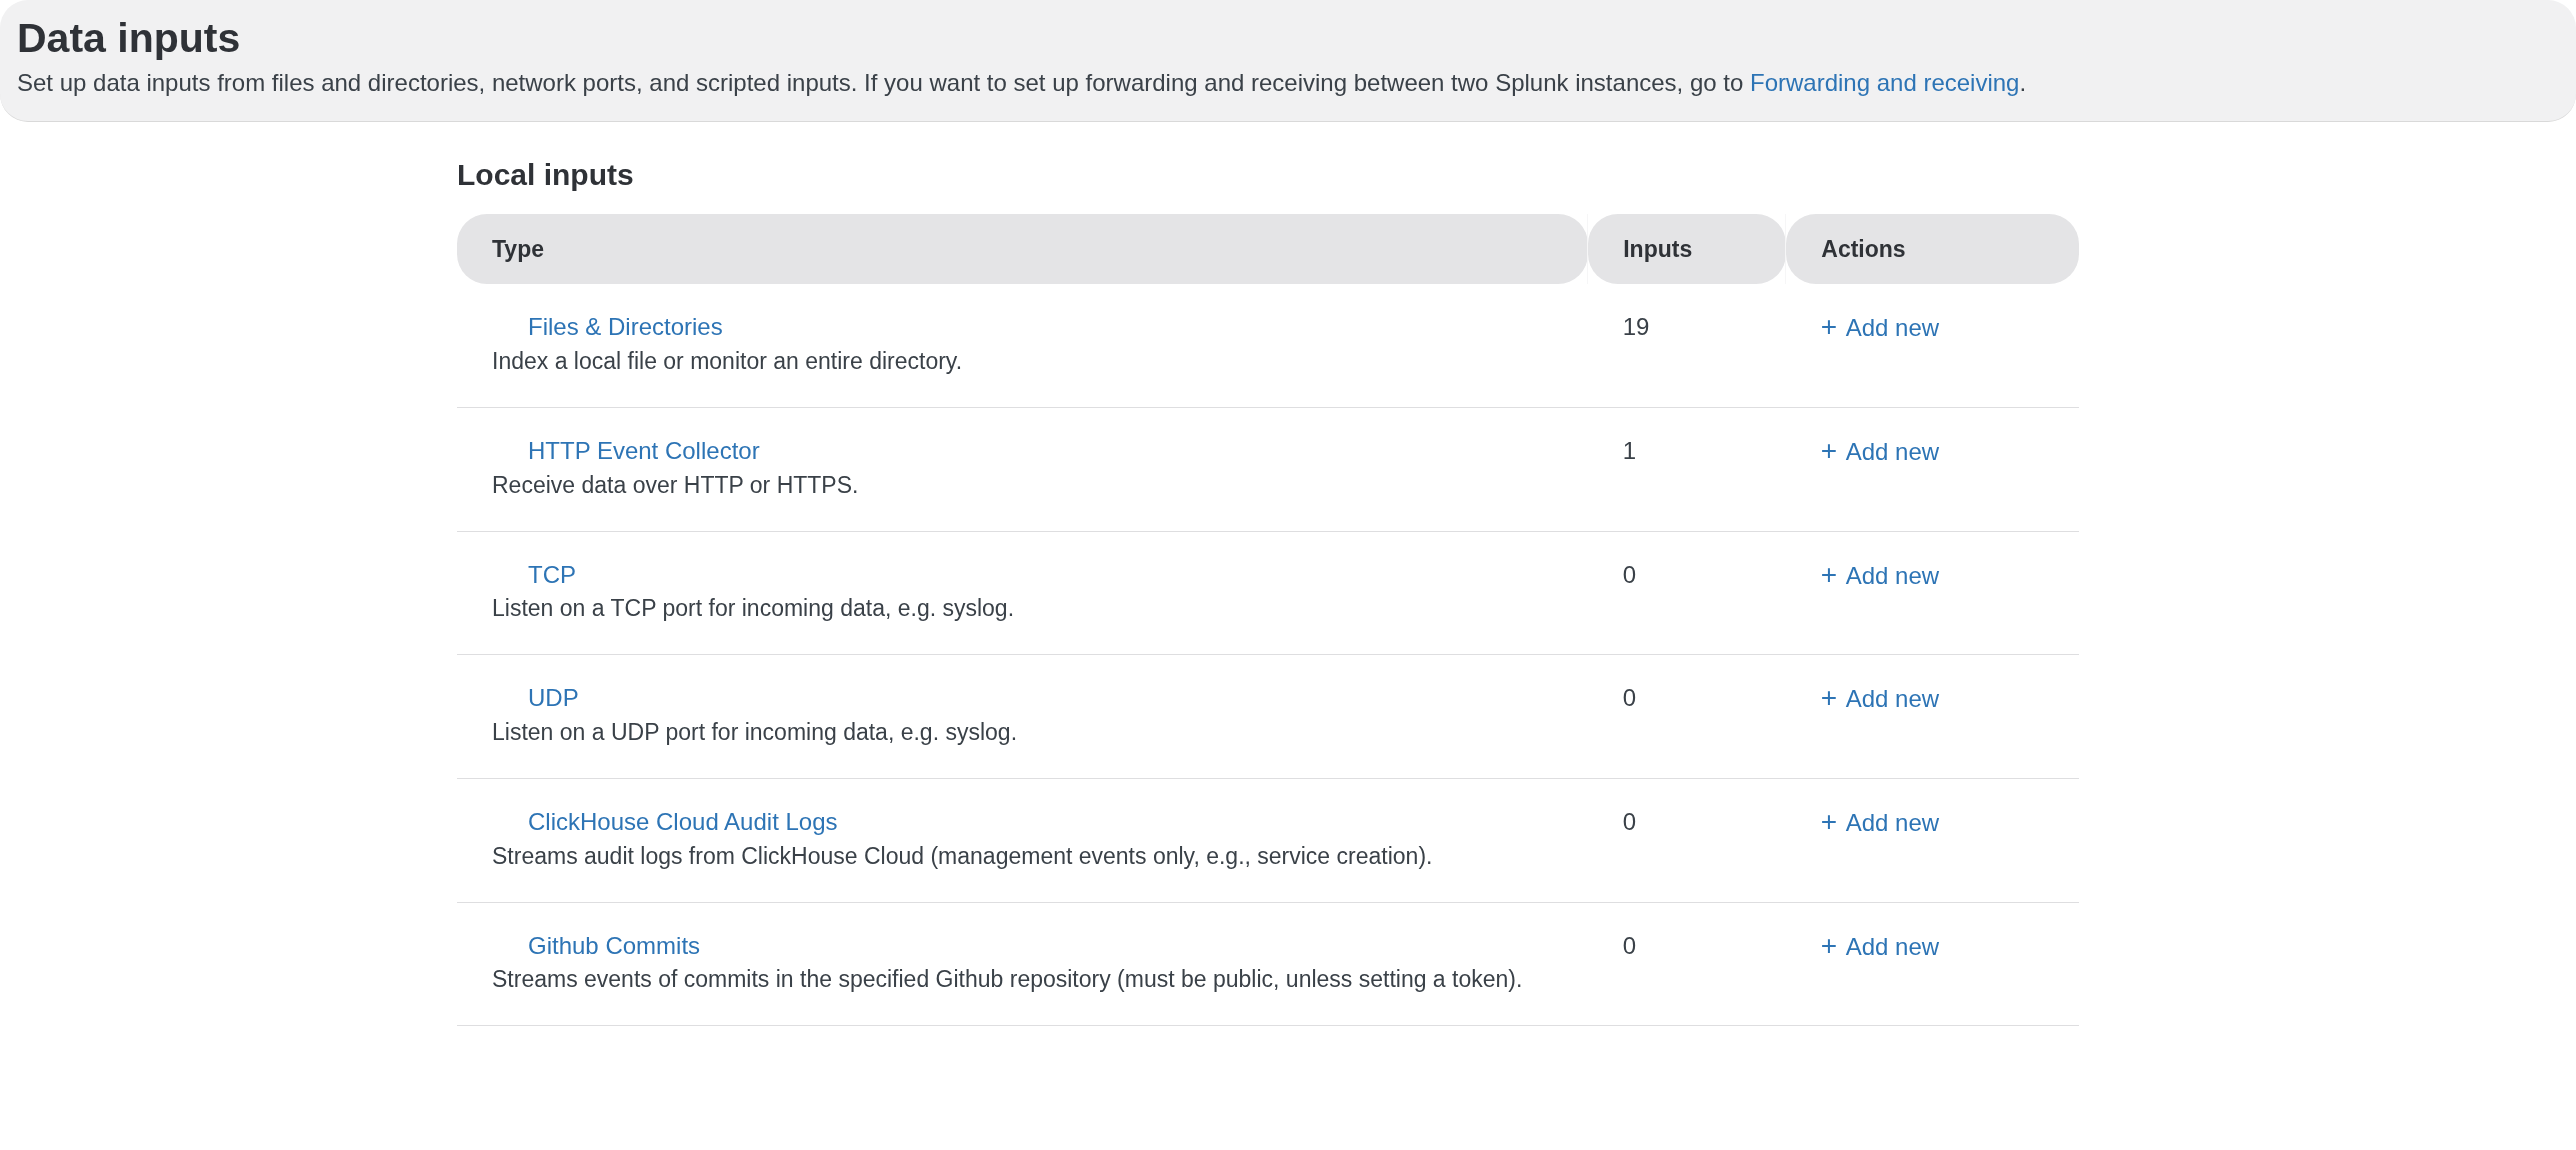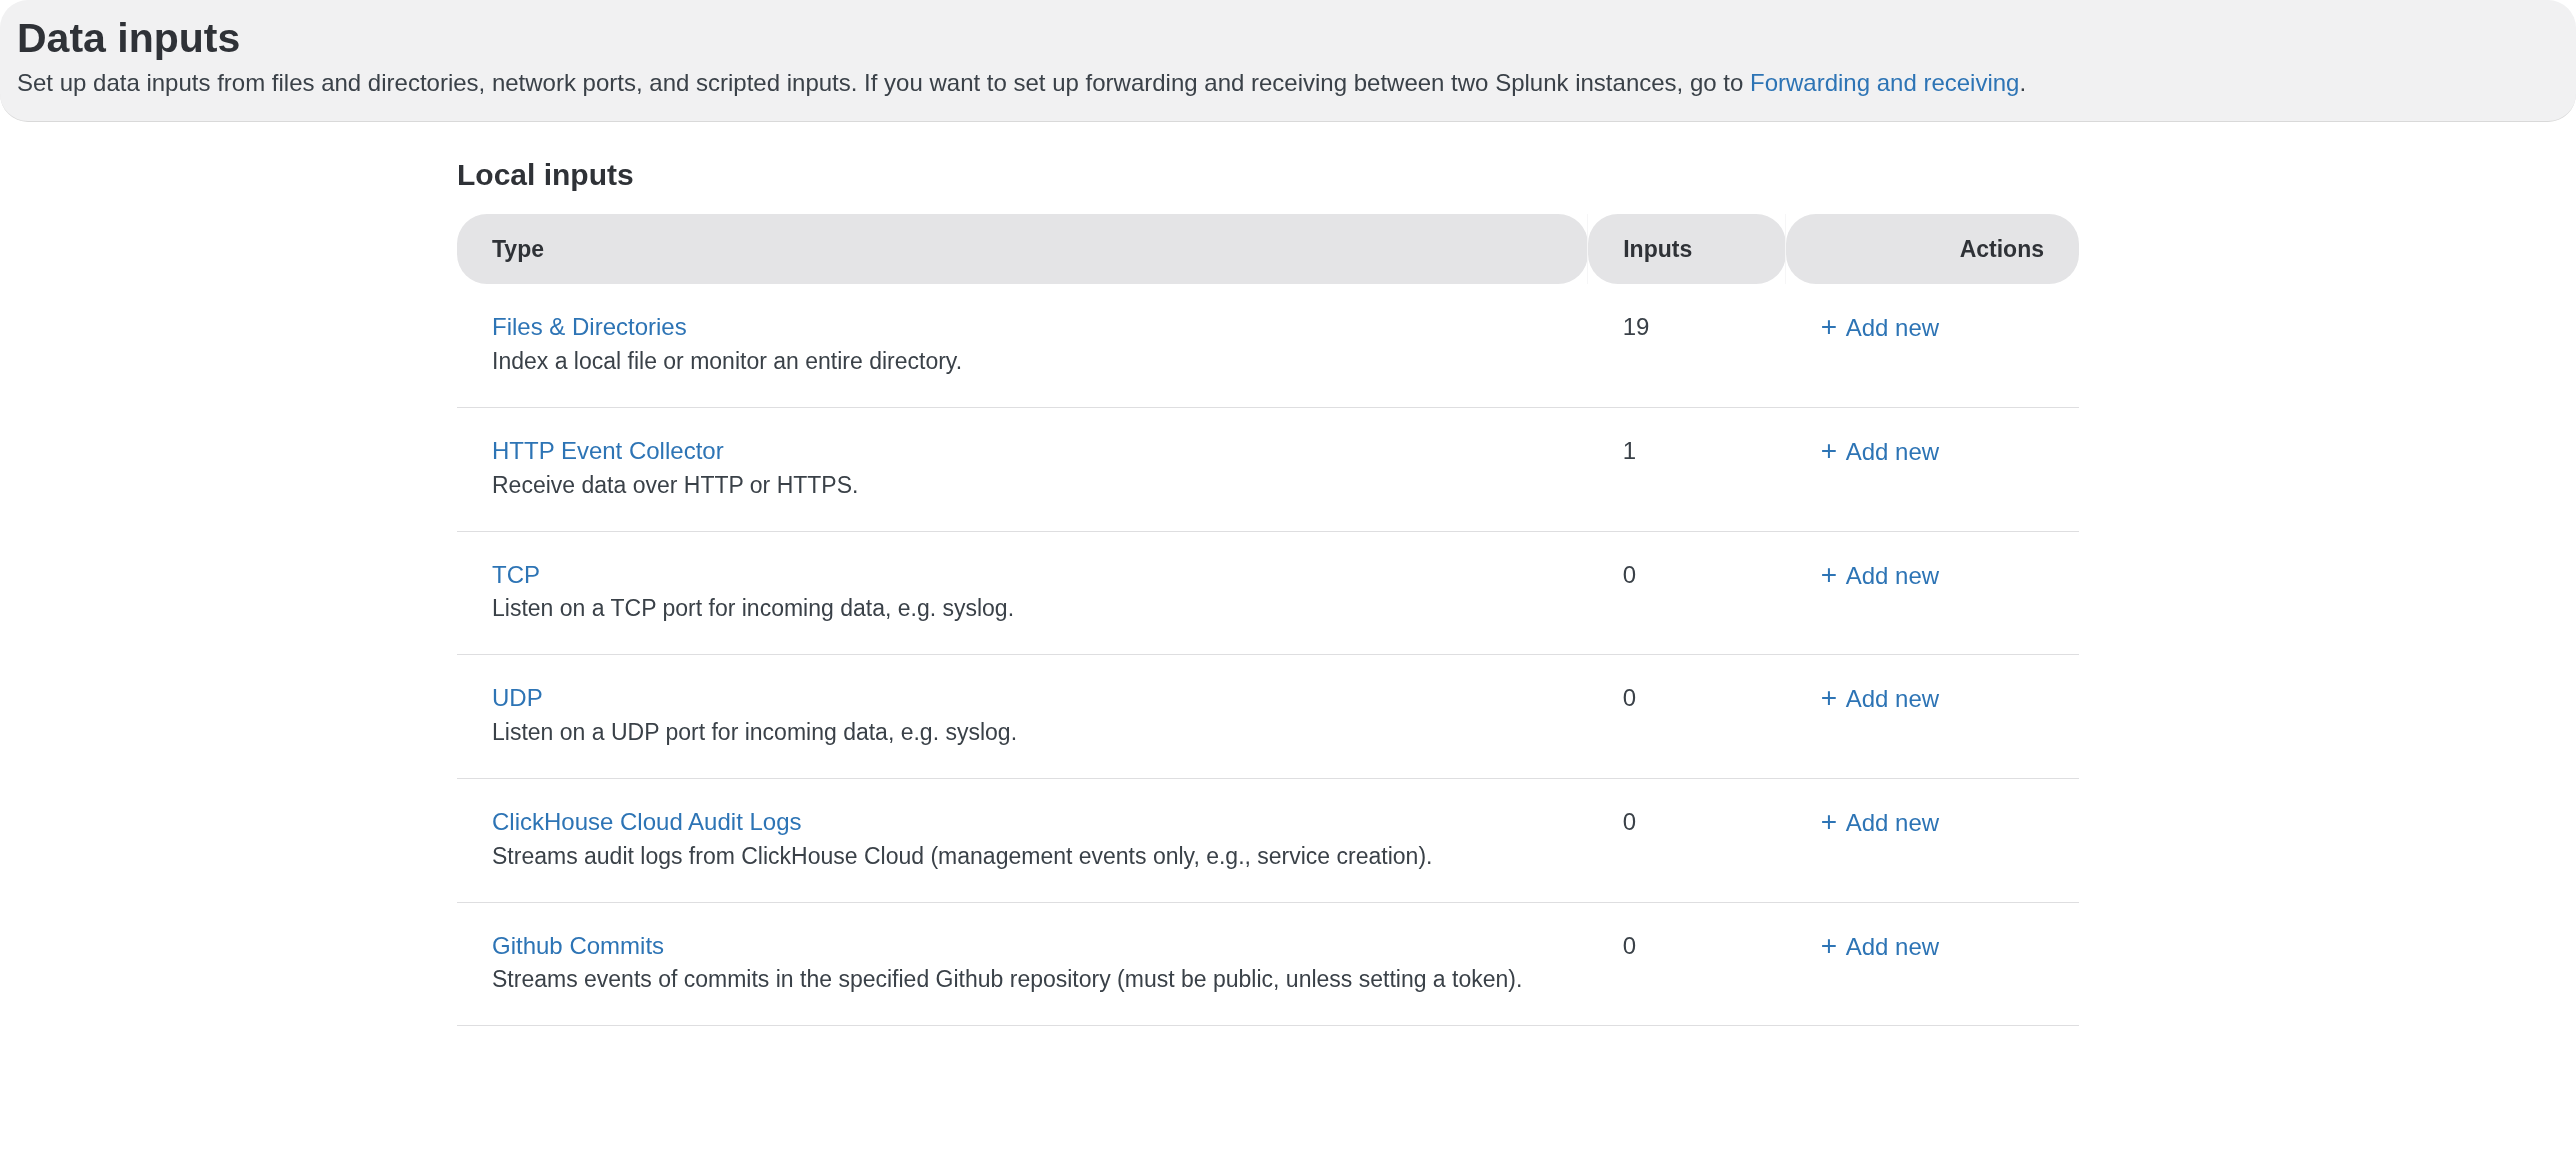--- a/index.html
+++ b/index.html
@@ -50,30 +50,30 @@
   .inputs-table th {
     background: var(--table-header-bg, #e4e4e6);
     font-size: 23px;
     font-weight: 700;
     color: var(--heading, #2f3237);
     text-align: left;
     padding: 21.6px 35px;
     border-radius: 30px;
   }
   .inputs-table th + th { border-left: 1.7px solid #f6f6f7; }
-  .inputs-table th.col-actions { text-align: right; }
+  .inputs-table th.col-actions { }
 
   .inputs-table td {
     vertical-align: top;
     padding: 26px 35px 29px 35px;
     border-bottom: 1.7px solid var(--row-border, #dedee0);
     font-size: 24px;
     line-height: 33px;
   }
-  a.type-link { font-size: 24px; line-height: 33px; }
+  a.type-link { font-size: 24px; line-height: 33px; margin-left: 36px; }
   .type-desc {
     font-size: 23px;
     line-height: 33px;
     margin-top: 1.7px;
     color: var(--text, #3a4148);
   }
   td.cell-inputs { color: var(--text, #3a4148); }
   td.cell-actions { white-space: nowrap; }
   a.add-new { font-size: 24px; }
   a.add-new .plus { font-size: 28px; margin-right: 8.6px; font-weight: 400; }

